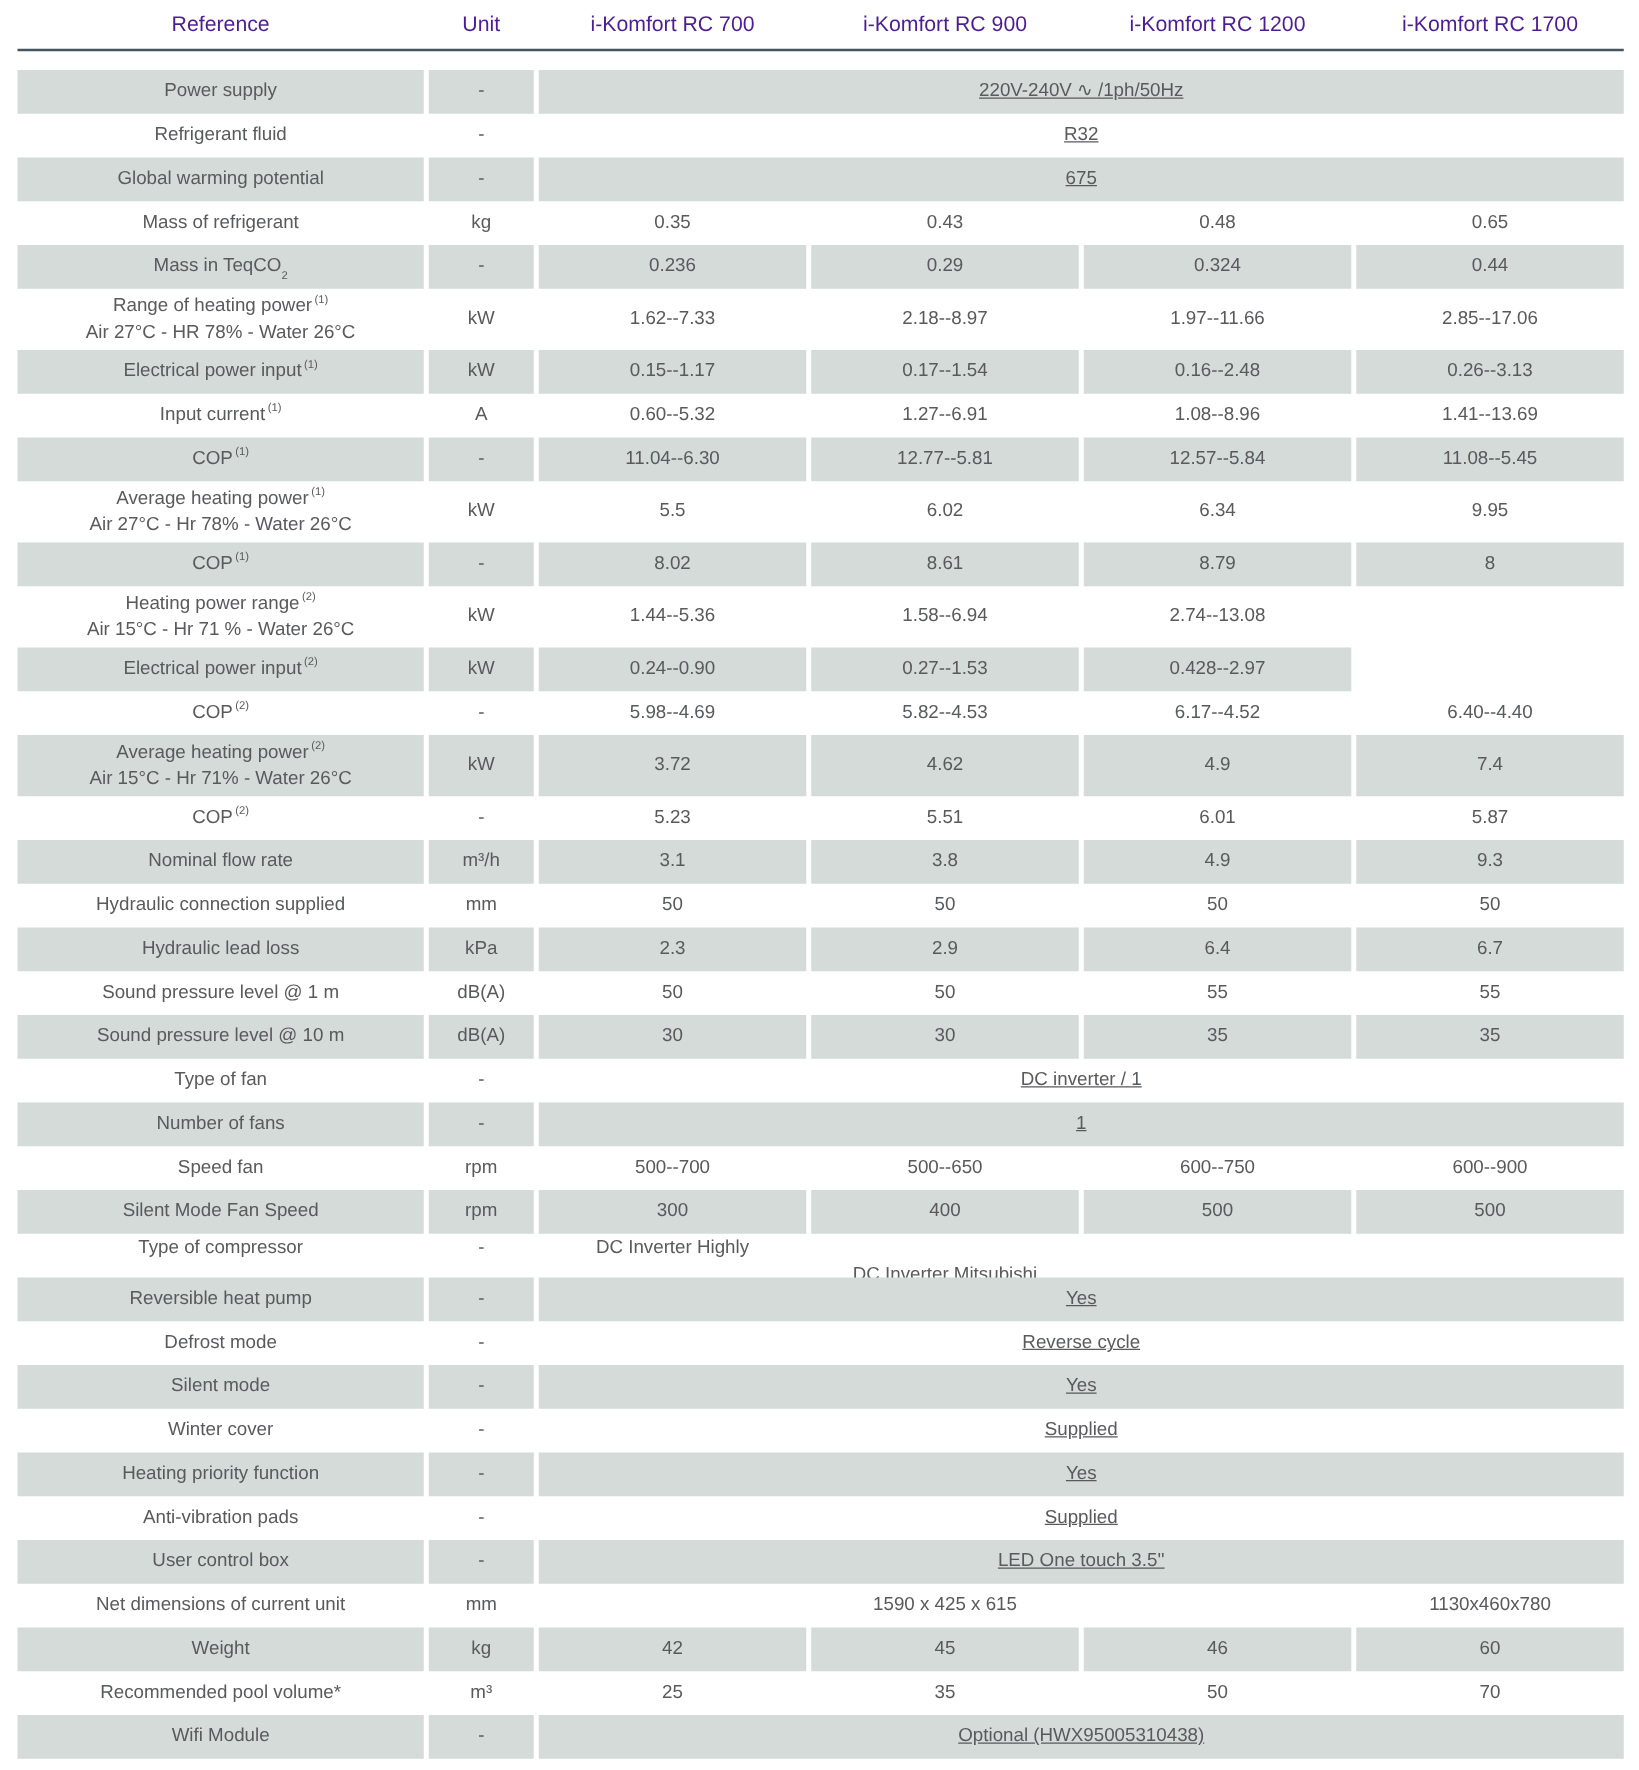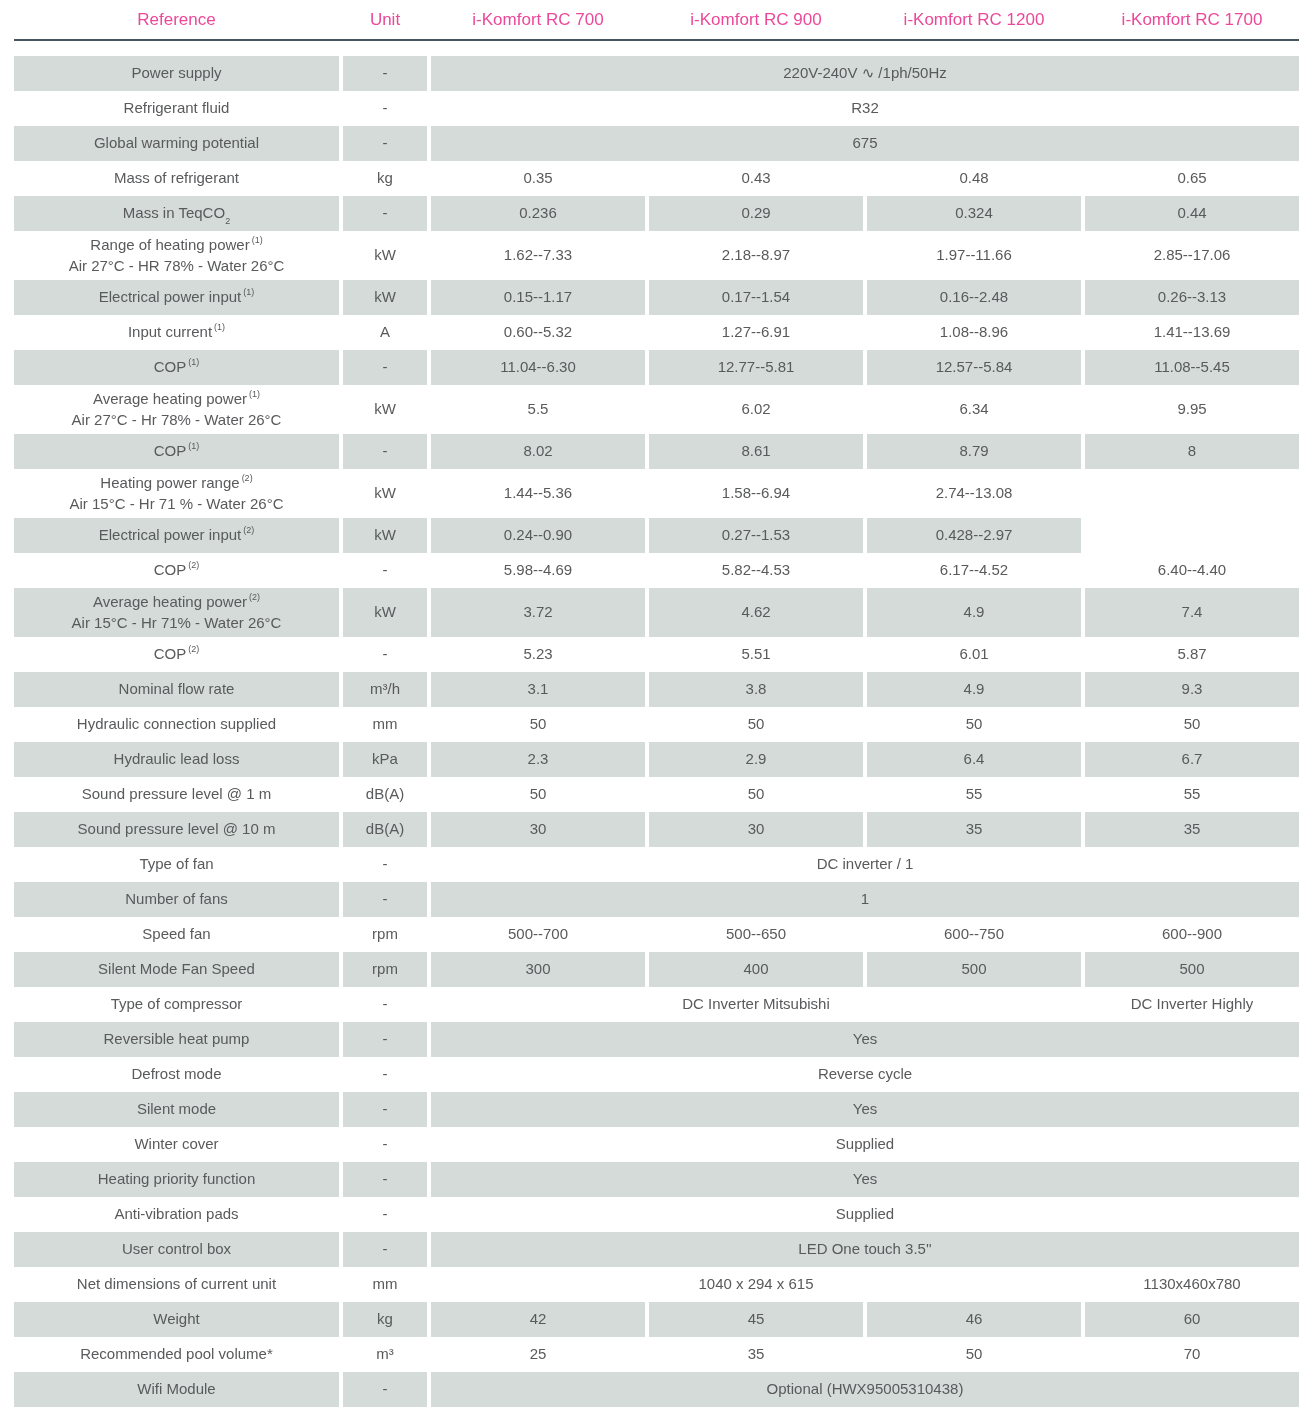--- a/index.html
+++ b/index.html
@@ -14,21 +14,21 @@
     margin: 0 12px 0 14px;
     padding-bottom: 10px;
   }
   .header-row {
     display: grid;
     grid-template-columns: 325px 84px repeat(4, 1fr);
     column-gap: 4px;
     height: 41px;
     align-items: center;
     border-bottom: 2px solid #46565e;
-    color: #ec4899;
+    color: #4c1d95;
     font-size: 17px;
     text-align: center;
   }
   .header-cell { padding: 0 2px; }
   .table-body {
     margin-top: 15px;
     display: flex;
     flex-direction: column;
   }
   .row {
@@ -43,21 +43,21 @@
   .row.two-line { height: 49px; }
   .cell {
     display: flex;
     flex-direction: column;
     align-items: center;
     justify-content: center;
     padding: 1px 4px;
     line-height: 1.35;
   }
   .row.shaded .cell { background: #d4dbd9; }
-  .span-all { grid-column: 3 / 7; }
+  .span-all { grid-column: 3 / 7; text-decoration: underline; }
   .span-three { grid-column: 3 / 6; }
   sup {
     font-size: 9px;
     line-height: 0;
     margin-left: 2px;
     position: relative;
     top: -1px;
   }
   sub {
     font-size: 9px;
@@ -315,22 +315,22 @@
         <div class="cell value-cell">300</div>
         <div class="cell value-cell">400</div>
         <div class="cell value-cell">500</div>
         <div class="cell value-cell">500</div>
       </div>
       <div class="row">
         <div class="cell ref-cell">
           <div class="label-line">Type of compressor</div>
         </div>
         <div class="cell unit-cell">-</div>
+        <div class="cell value-cell">DC Inverter Highly</div>
         <div class="cell value-cell span-three">DC Inverter Mitsubishi</div>
-        <div class="cell value-cell">DC Inverter Highly</div>
       </div>
       <div class="row shaded">
         <div class="cell ref-cell">
           <div class="label-line">Reversible heat pump</div>
         </div>
         <div class="cell unit-cell">-</div>
         <div class="cell value-cell span-all">Yes</div>
       </div>
       <div class="row">
         <div class="cell ref-cell">
@@ -372,21 +372,21 @@
           <div class="label-line">User control box</div>
         </div>
         <div class="cell unit-cell">-</div>
         <div class="cell value-cell span-all">LED One touch 3.5''</div>
       </div>
       <div class="row">
         <div class="cell ref-cell">
           <div class="label-line">Net dimensions of current unit</div>
         </div>
         <div class="cell unit-cell">mm</div>
-        <div class="cell value-cell span-three">1040 x 294 x 615</div>
+        <div class="cell value-cell span-three">1590 x 425 x 615</div>
         <div class="cell value-cell">1130x460x780</div>
       </div>
       <div class="row shaded">
         <div class="cell ref-cell">
           <div class="label-line">Weight</div>
         </div>
         <div class="cell unit-cell">kg</div>
         <div class="cell value-cell">42</div>
         <div class="cell value-cell">45</div>
         <div class="cell value-cell">46</div>

